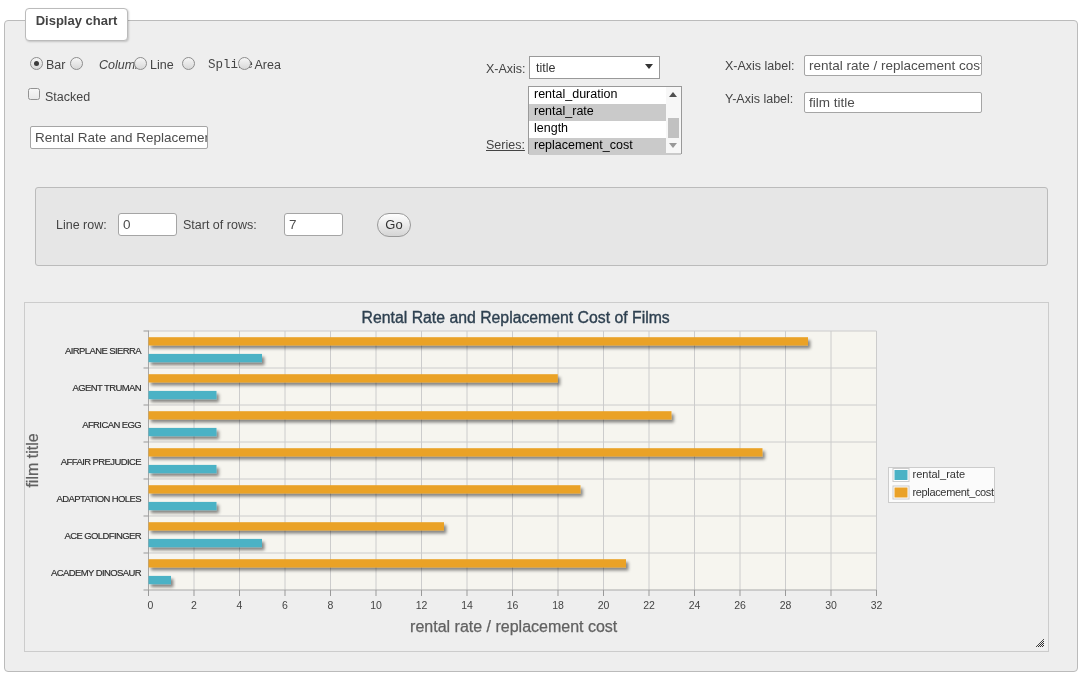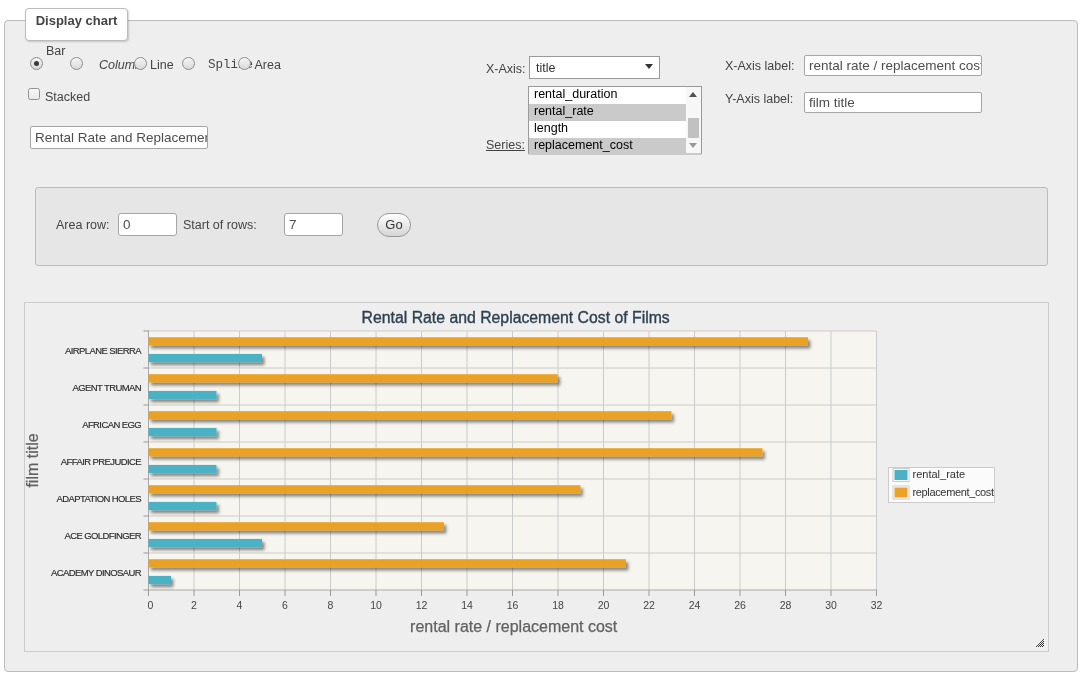--- a/index.html
+++ b/index.html
@@ -6,39 +6,39 @@
 html,body { width:1081px; height:681px; background:#fff; font-family:"Liberation Sans", sans-serif; }
 #fs { position:absolute; left:4px; top:20px; width:1074px; height:652px; background:#eee; border:1px solid #bbb; border-radius:4px; }
 #legendbox { position:absolute; left:25px; top:8px; width:103px; height:33px; background:#fff; border:1px solid #bbb; border-radius:4px; box-shadow:1px 1px 2px rgba(0,0,0,0.18); font-weight:bold; font-size:13px; color:#444; line-height:23px; text-align:center; z-index:5; }
 .lbl { position:absolute; font-size:12.5px; color:#444; white-space:nowrap; }
 .radio { position:absolute; width:13px; height:13px; border-radius:50%; border:1px solid #8d8d8d; background:linear-gradient(#f6f6f6,#d8d8d8); box-sizing:border-box; }
 .radio.sel::after { content:""; position:absolute; left:3px; top:3px; width:5px; height:5px; border-radius:50%; background:#3b3b3b; }
 #cb { position:absolute; left:28px; top:88px; width:12px; height:12px; border:1px solid #929292; background:linear-gradient(#f7f7f7,#e9e9e9); border-radius:2.5px; }
 .tin { position:absolute; background:#fff; border:1px solid #a5a5a5; border-radius:2px; font-size:13.5px; color:#4d4d4d; line-height:19px; padding-left:4px; overflow:hidden; white-space:nowrap; }
 #xsel { position:absolute; left:529px; top:56px; width:131px; height:23px; background:#fff; border:1px solid #999; font-size:12.5px; color:#333; line-height:23px; padding-left:6px; }
 #xsel .arr { position:absolute; right:6px; top:7px; width:0; height:0; border-left:4px solid transparent; border-right:4px solid transparent; border-top:5px solid #333; }
-#listbox { position:absolute; left:528px; top:86px; width:174px; height:68px; background:#fff; border:1px solid #999; font-size:12.5px; color:#000; }
+#listbox { position:absolute; left:528px; top:86px; width:154px; height:68px; background:#fff; border:1px solid #999; font-size:12.5px; color:#000; }
 #listbox .opt { height:17px; line-height:14.5px; padding-left:5px; }
 #listbox .opt.sel { background:#cacaca; }
 #sbar { position:absolute; right:0; top:0; width:15px; height:66px; background:#f7f7f7; }
 #sbar .thumb { position:absolute; left:2px; top:31px; width:11px; height:20px; background:#c1c1c1; }
 #sbar .a { position:absolute; left:3px; width:0; height:0; border-left:4px solid transparent; border-right:4px solid transparent; }
 #sbar .up { top:5px; border-bottom:5px solid #505050; }
 #sbar .dn { bottom:5px; border-top:5px solid #989898; }
 #panel { position:absolute; left:35px; top:187px; width:1013px; height:79px; background:#e6e6e6; border:1px solid #bbb; border-radius:3px; }
 #gobtn { position:absolute; left:377px; top:213px; width:34px; height:24px; border:1px solid #999; border-radius:12px; background:linear-gradient(#fefefe,#d5d5d5); font-size:13px; color:#333; text-align:center; line-height:22px; }
 #chartpanel { position:absolute; left:24px; top:302px; width:1025px; height:350px; border:1px solid #ccc; }
 </style>
 </head>
 <body>
 <div id="fs"></div>
 <div id="legendbox">Display chart</div>
 
 <div class="radio sel" style="left:29.5px; top:57px;"></div>
-<div class="lbl" style="left:46px; top:44px;">Bar</div>
+<div class="lbl" style="left:46px; top:58px;">Bar</div>
 <div class="radio" style="left:70px; top:57px;"></div>
 <div class="lbl" style="left:99px; top:58px;font-style:italic;">Column</div>
 <div class="radio" style="left:134px; top:57px;"></div>
 <div class="lbl" style="left:150px; top:58px;">Line</div>
 <div class="radio" style="left:182px; top:57px;"></div>
 <div class="lbl" style="left:208px; top:58px;font-family:Liberation Mono, monospace;">Spline</div>
 <div class="radio" style="left:238px; top:57px;"></div>
 <div class="lbl" style="left:254.5px; top:58px;text-align:center;">Area</div>
 
 <div id="cb"></div>
@@ -61,21 +61,21 @@
       <span class="a dn"></span>
     </div>
 </div>
 
 <div class="lbl" style="left:725px; top:58.5px;">X-Axis label:</div>
 <div class="tin" style="left:804px; top:55px; width:178px; height:21px;">rental rate / replacement cost</div>
 <div class="lbl" style="left:725px; top:91.5px;">Y-Axis label:</div>
 <div class="tin" style="left:804px; top:92px; width:178px; height:21px;">film title</div>
 
 <div id="panel"></div>
-<div class="lbl" style="left:56px; top:218px;">Area row:</div>
+<div class="lbl" style="left:56px; top:218px;">Line row:</div>
 <div class="tin" style="left:118px; top:213px; width:59px; height:23px; line-height:21px; border-radius:3px;">0</div>
 <div class="lbl" style="left:183px; top:218px;">Start of rows:</div>
 <div class="tin" style="left:284px; top:213px; width:59px; height:23px; line-height:21px; border-radius:3px;">7</div>
 <div id="gobtn">Go</div>
 
 <div id="chartpanel">
 <svg width="1023" height="347" font-family="Liberation Sans, sans-serif">
 
   <defs>
         <pattern id="chk" width="2" height="2" patternUnits="userSpaceOnUse">

